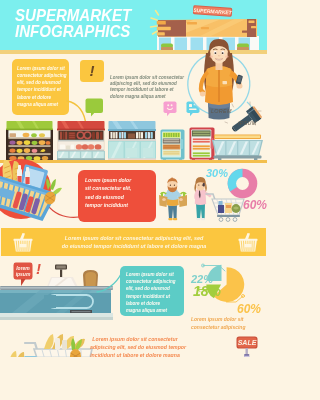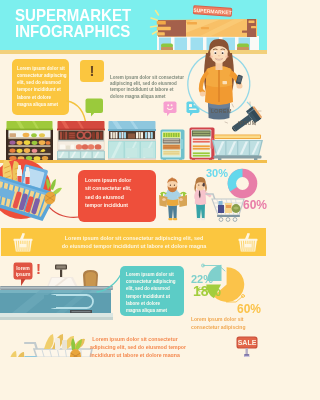--- a/index.html
+++ b/index.html
@@ -1,18 +1,18 @@
 <!DOCTYPE html>
 <html><head>
 <meta charset="utf-8">
 <style>
   html,body{margin:0;padding:0;}
   body{width:267px;height:400px;overflow:hidden;background:#FDF4E3;
        font-family:"Liberation Sans",sans-serif;}
-  #page{position:relative;width:267px;height:357px;overflow:hidden;background:#FDF4E3;}
+  #page{position:relative;width:267px;height:357px;overflow:hidden;background:#FDF4E3;font-style:italic;}
   .abs{position:absolute;}
   svg{display:block;}
   #header{left:0;top:0;width:267px;height:51px;background:#7CEFEE;overflow:visible;}
   #title{left:15px;top:8px;color:#fff;font-weight:bold;font-size:17px;line-height:16px;
          transform:scaleX(0.885);transform-origin:left top;}
   #title div{white-space:nowrap;}
   .bub{position:absolute;border-radius:4px;box-sizing:border-box;}
   .btxt{font-weight:bold;}
 </style>
 </head>

